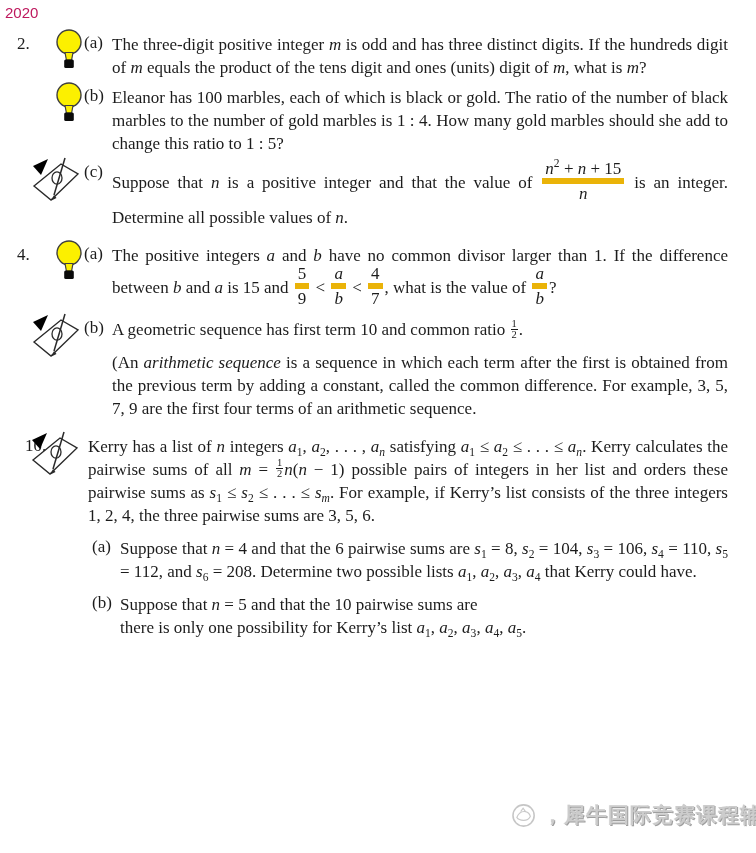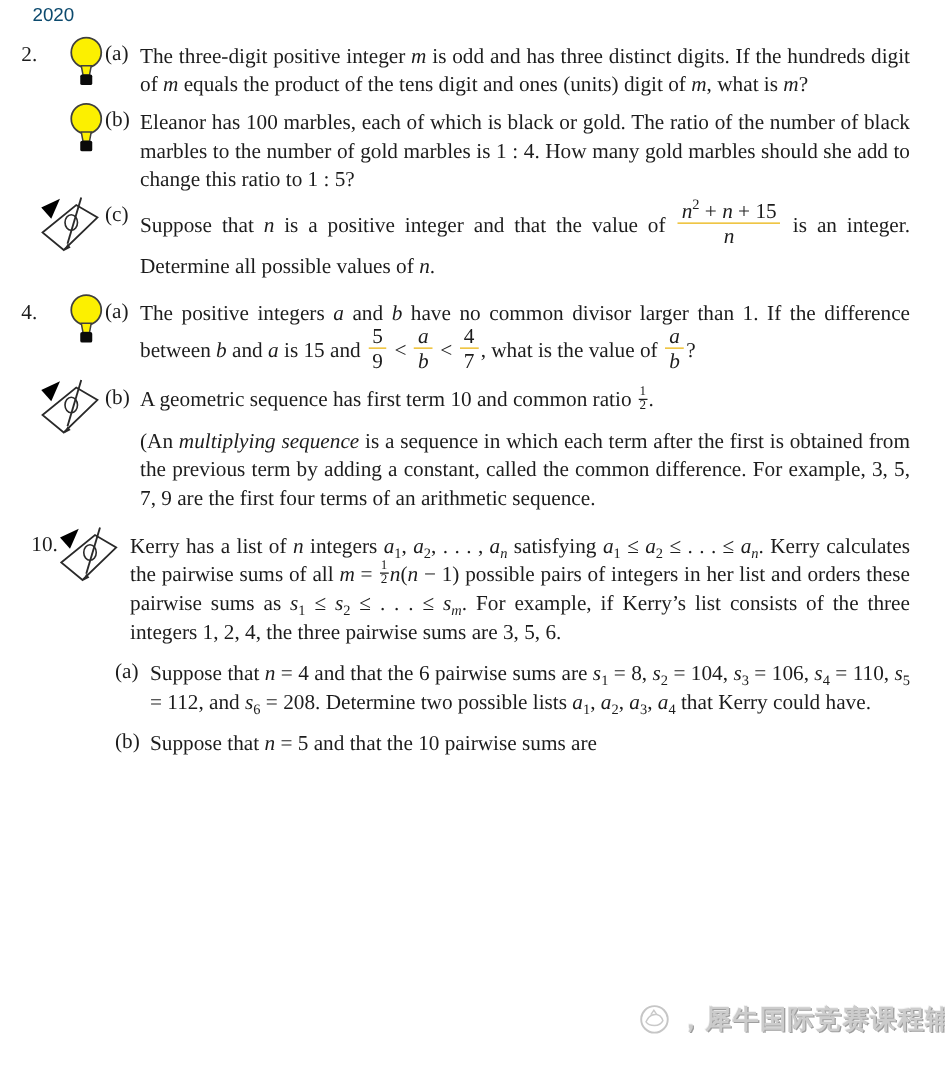--- a/index.html
+++ b/index.html
@@ -5,50 +5,50 @@
   * { margin:0; padding:0; box-sizing:border-box; }
   html,body { background:#ffffff; }
   body {
     position:relative;
     width:756px; height:853px;
     overflow:hidden;
     font-family:"Liberation Serif","DejaVu Serif",serif;
     font-size:17px; color:#1c1c1c;
   }
   .year {
-    position:absolute; top:4px; left:26px;
+    position:absolute; top:4px; left:5px;
     font-family:"Liberation Sans","DejaVu Sans",sans-serif;
-    font-size:15px; color:#0c4a6e;
+    font-size:15px; color:#be185d;
   }
   main { position:absolute; top:33px; left:0; width:756px; }
   .problem { position:relative; margin-bottom:15px; }
   .pnum { position:absolute; left:17px; top:1px; }
   .p10 .pnum { left:25px; }
   .parts { margin-left:112px; margin-right:28px; }
   .p10 .parts { margin-left:88px; }
   .part { position:relative; margin-bottom:7px; }
-  .p10 .part { margin-bottom:10px;margin-left:16px; }
+  .p10 .part { margin-bottom:10px; }
   .part.indented { margin-left:32px; }
   .plabel { position:absolute; left:-28px; top:0; }
   .icon { position:absolute; display:block; }
   .icon.bulb { left:-57px; top:-4px; width:28px; height:40px; }
   .icon.pencil { left:-80px; top:-5px; width:48px; height:46px; }
   .p10 .icon.pencil { left:-57px; top:-4px; }
   .block { text-align:justify; line-height:23px; }
   .block.block-gap { margin-top:9px; }
   i.v { font-style:italic; }
   sub { font-size:68%; line-height:0; }
   sup { font-size:68%; line-height:0; }
   sub.vit, sup.vit { font-style:italic; }
   .frac {
     display:inline-block; vertical-align:middle; text-align:center;
     margin:0 2px; transform:translateY(-3px);
   }
   .frac > span { display:block; line-height:19px; padding:0 3px; }
-  .frac .fn { border-bottom:1px solid #eab308; }
+  .frac .fn { border-bottom:6px solid #eab308; }
   .sfrac {
     display:inline-block; vertical-align:middle; text-align:center;
     margin:0 1px; transform:translateY(-2px); font-size:10.5px;
   }
   .sfrac > span { display:block; line-height:10px; padding:0 1px; }
   .sfrac .fn { border-bottom:1px solid #1c1c1c; }
   .watermark {
     position:absolute; left:512px; top:801px; z-index:5;
     display:flex; align-items:center; gap:3px;
     pointer-events:none;
@@ -116,21 +116,21 @@
         <div class="part">
           <span class="icon pencil"><svg viewBox="0 0 48 46" width="48" height="46">
               <polygon points="2,29 29,7 46,17 19,43" fill="none" stroke="#2a2a2a" stroke-width="1.4"></polygon>
               <line x1="33" y1="1" x2="22" y2="38" stroke="#2a2a2a" stroke-width="1.5"></line>
               <polygon points="22,38 19.5,43.5 24.5,41" fill="#2a2a2a"></polygon>
               <ellipse cx="25" cy="21" rx="5" ry="6.2" fill="none" stroke="#2a2a2a" stroke-width="1.3"></ellipse>
               <polygon points="1,9 16,2 9,18" fill="#000"></polygon>
             </svg></span>
           <span class="plabel">(b)</span>
           <div class="block">A geometric sequence has first term 10 and common ratio <span class="sfrac"><span class="fn">1</span><span class="fd">2</span></span>.</div>
-          <div class="block block-gap">(An <i>multiplying sequence</i> is a sequence in which each term after the first is obtained from the previous term by adding a constant, called the common difference. For example, 3, 5, 7, 9 are the first four terms of an arithmetic sequence.</div>
+          <div class="block block-gap">(An <i>arithmetic sequence</i> is a sequence in which each term after the first is obtained from the previous term by adding a constant, called the common difference. For example, 3, 5, 7, 9 are the first four terms of an arithmetic sequence.</div>
         </div>
       </div>
     </section>
     <section class="problem p10">
       <div class="pnum">10.</div>
       <div class="parts">
         <div class="part">
           <span class="icon pencil"><svg viewBox="0 0 48 46" width="48" height="46">
               <polygon points="2,29 29,7 46,17 19,43" fill="none" stroke="#2a2a2a" stroke-width="1.4"></polygon>
               <line x1="33" y1="1" x2="22" y2="38" stroke="#2a2a2a" stroke-width="1.5"></line>
@@ -140,20 +140,21 @@
             </svg></span>
           <div class="block">Kerry has a list of <i class="v">n</i> integers <i class="v">a</i><sub>1</sub>, <i class="v">a</i><sub>2</sub>, . . . , <i class="v">a</i><sub class="vit">n</sub> satisfying <i class="v">a</i><sub>1</sub> ≤ <i class="v">a</i><sub>2</sub> ≤ . . . ≤ <i class="v">a</i><sub class="vit">n</sub>. Kerry calculates the pairwise sums of all <i class="v">m</i> = <span class="sfrac"><span class="fn">1</span><span class="fd">2</span></span><i class="v">n</i>(<i class="v">n</i> − 1) possible pairs of integers in her list and orders these pairwise sums as <i class="v">s</i><sub>1</sub> ≤ <i class="v">s</i><sub>2</sub> ≤ . . . ≤ <i class="v">s</i><sub class="vit">m</sub>. For example, if Kerry’s list consists of the three integers 1, 2, 4, the three pairwise sums are 3, 5, 6.</div>
         </div>
         <div class="part indented">
           <span class="plabel">(a)</span>
           <div class="block">Suppose that <i class="v">n</i> = 4 and that the 6 pairwise sums are <i class="v">s</i><sub>1</sub> = 8, <i class="v">s</i><sub>2</sub> = 104, <i class="v">s</i><sub>3</sub> = 106, <i class="v">s</i><sub>4</sub> = 110, <i class="v">s</i><sub>5</sub> = 112, and <i class="v">s</i><sub>6</sub> = 208. Determine two possible lists <i class="v">a</i><sub>1</sub>, <i class="v">a</i><sub>2</sub>, <i class="v">a</i><sub>3</sub>, <i class="v">a</i><sub>4</sub> that Kerry could have.</div>
         </div>
         <div class="part indented">
           <span class="plabel">(b)</span>
           <div class="block">Suppose that <i class="v">n</i> = 5 and that the 10 pairwise sums are</div>
+          <div class="block">there is only one possibility for Kerry’s list <i class="v">a</i><sub>1</sub>, <i class="v">a</i><sub>2</sub>, <i class="v">a</i><sub>3</sub>, <i class="v">a</i><sub>4</sub>, <i class="v">a</i><sub>5</sub>.</div>
         </div>
       </div>
     </section>
   </main>
 
 <div class="watermark">
   <svg viewBox="0 0 28 28" width="27" height="27">
     <circle cx="12" cy="14" r="11" fill="none" stroke="#c6c6c6" stroke-width="1.6"></circle>
     <path d="M5,16 q3,-7 9,-6 q4,1 5,5 q-2,4 -7,4 q-5,0 -7,-3 Z" fill="none" stroke="#c9c9c9" stroke-width="1.2"></path>
     <path d="M9,10 l2.5,-3.5 l2.5,3.5" fill="none" stroke="#c9c9c9" stroke-width="1.2"></path>

